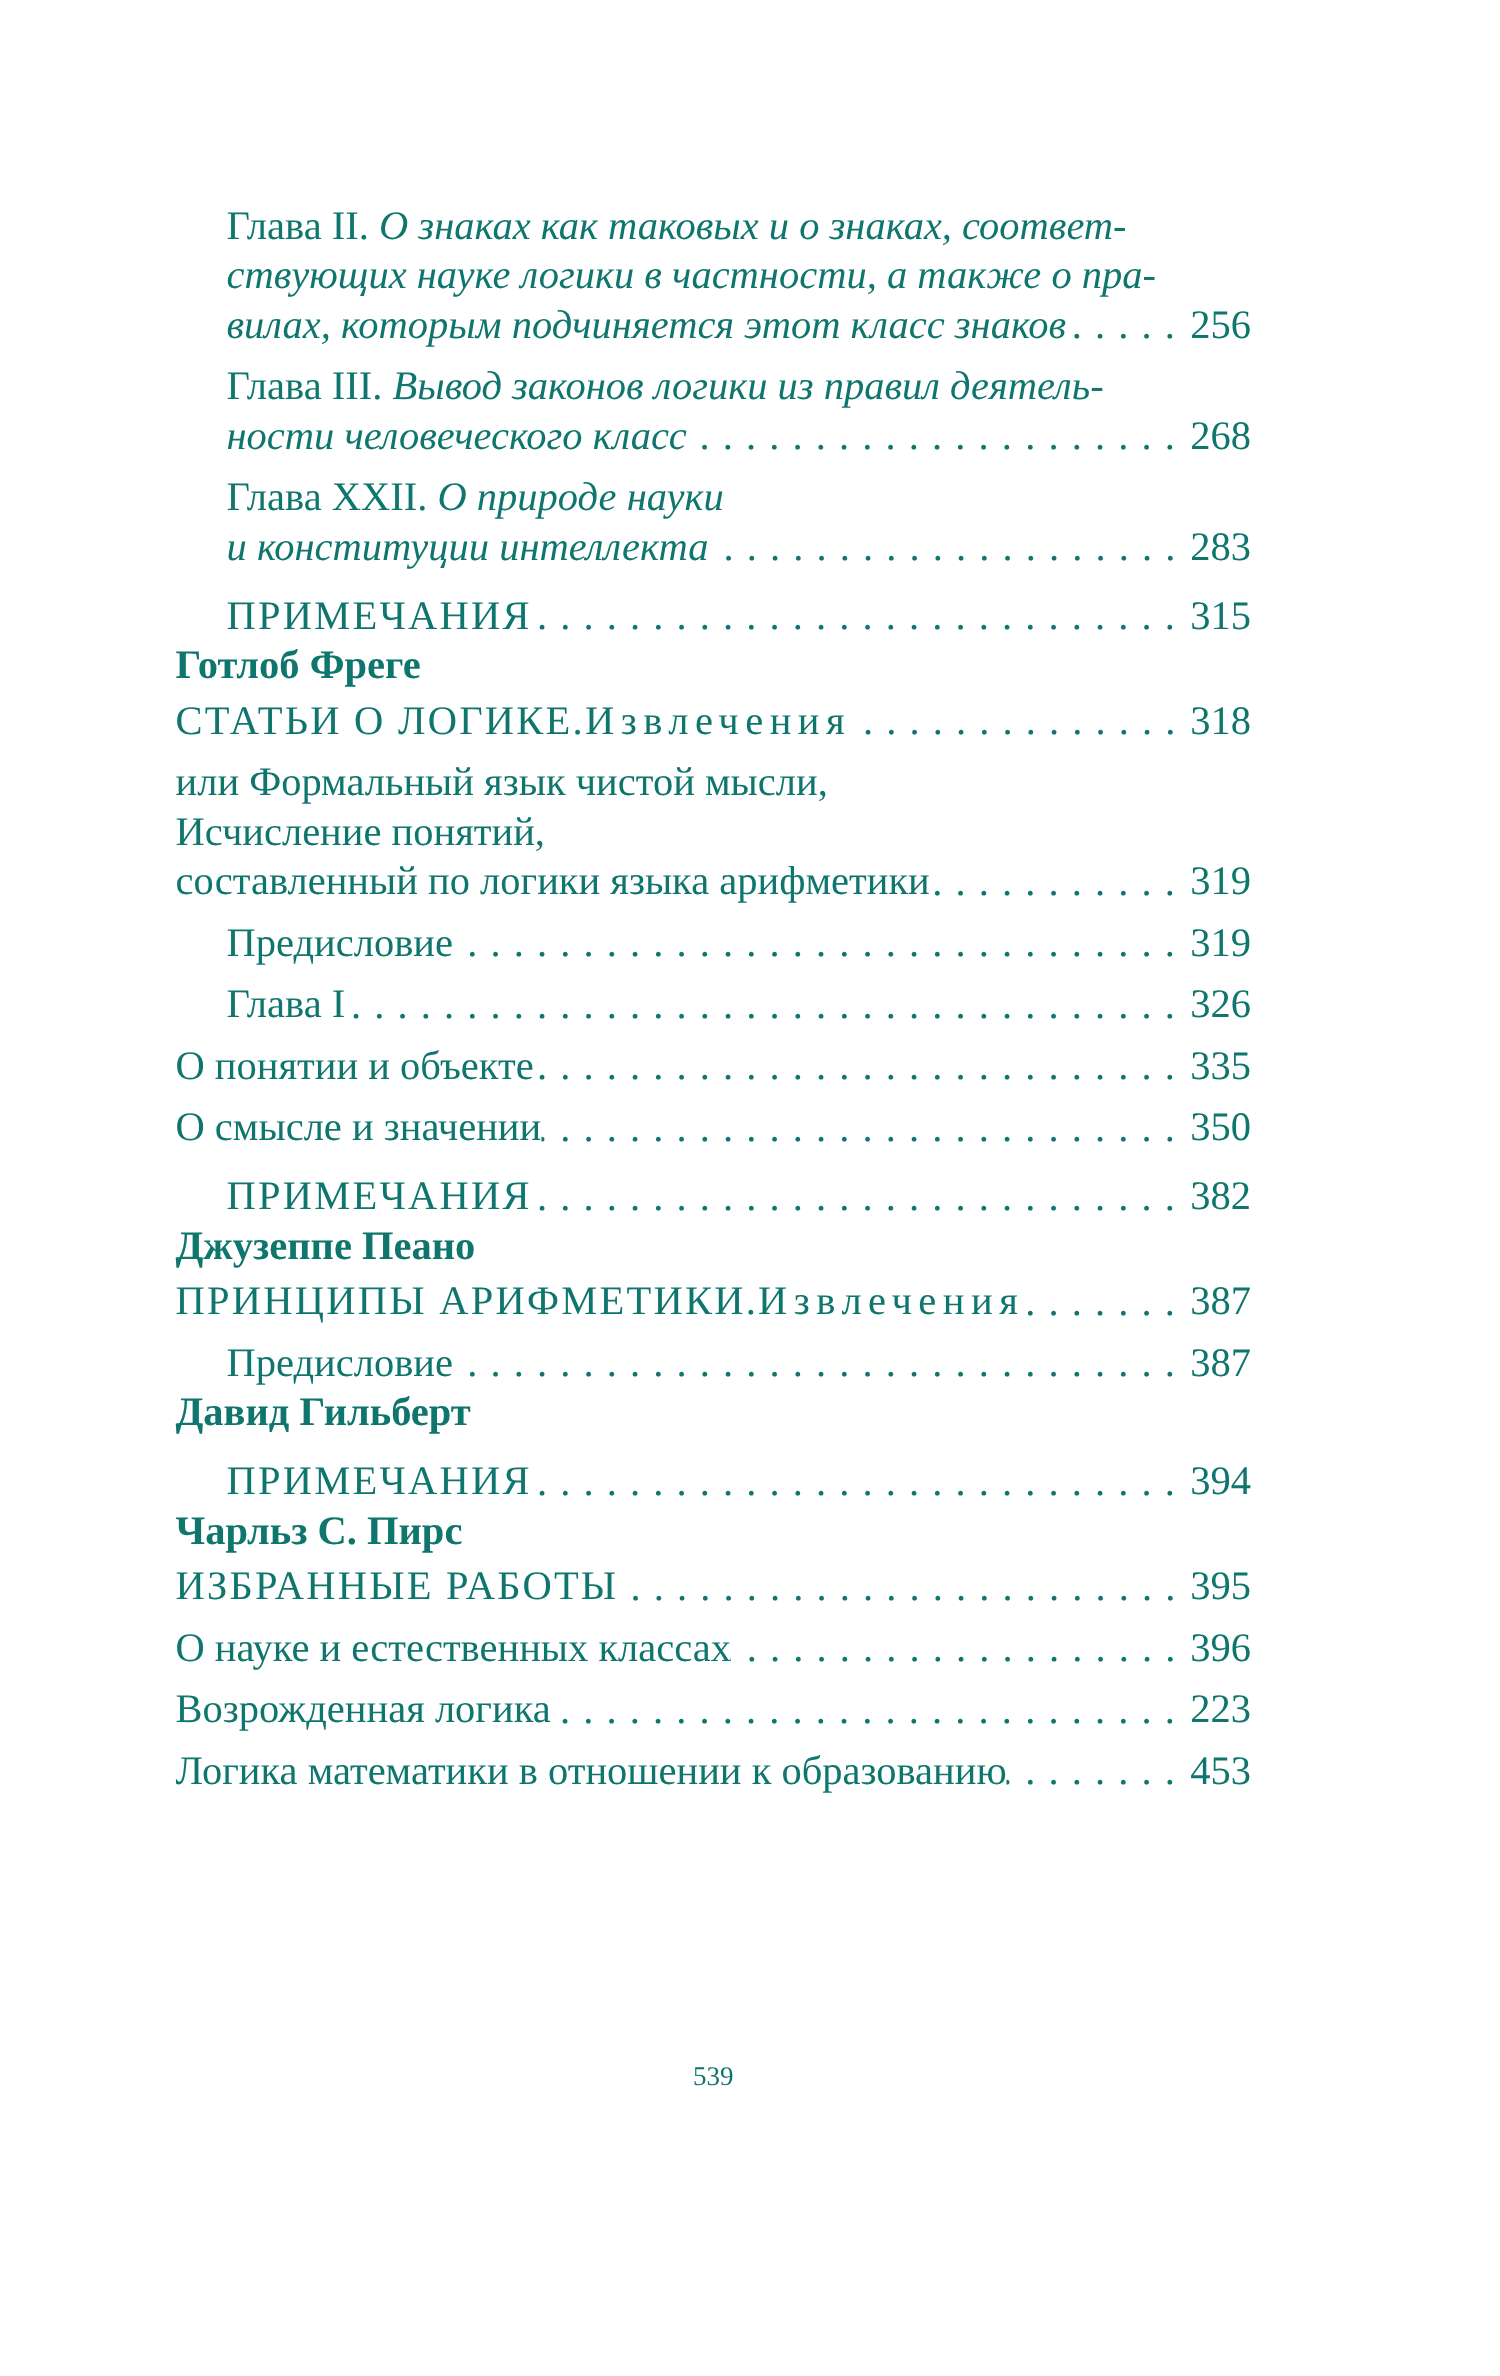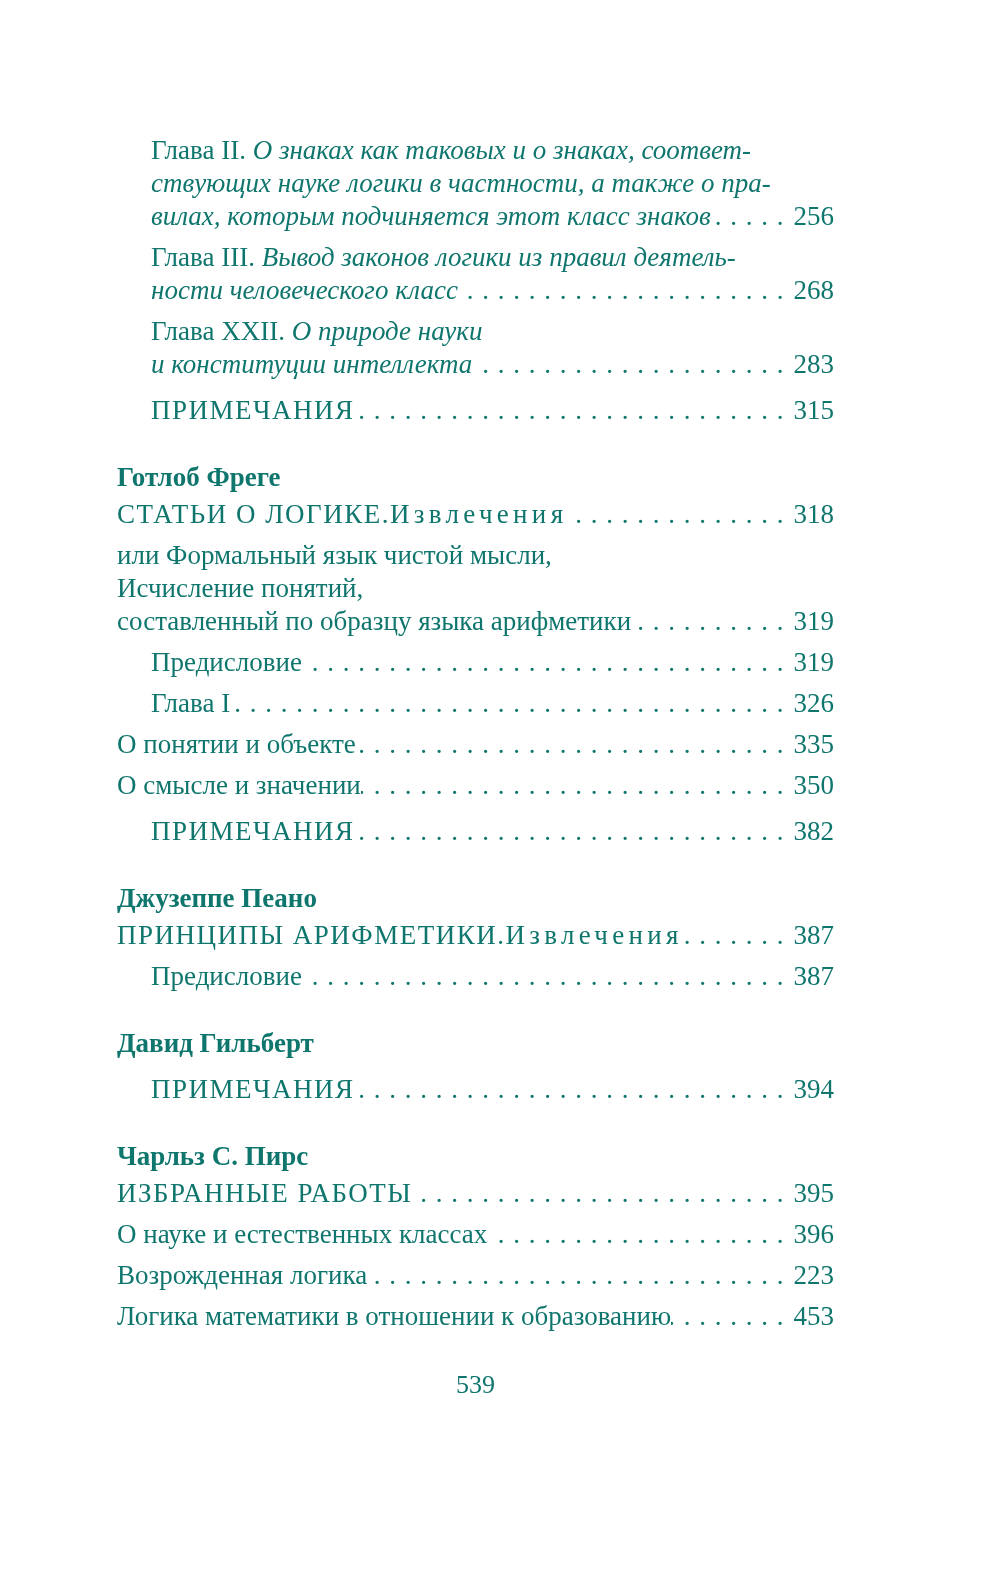--- a/index.html
+++ b/index.html
@@ -13,21 +13,21 @@
     color: #0f766e;
   }
   .toc {
     position: absolute;
     left: 117px;
     top: 134px;
     width: 717px;
     font-size: 27px;
     line-height: 33px;
   }
-  .toc-section + .toc-section { margin-top: 34px; }
+  .toc-section + .toc-section { }
   .author { font-weight: 700; }
   .entry { margin-top: 8px; }
   .entry:first-child { margin-top: 0; }
   .author + .entry { margin-top: 4px; }
   .entry.gap-top { margin-top: 13px; }
   .entry.indent { padding-left: 34px; }
   .line { white-space: nowrap; }
   .line.last { display: flex; align-items: baseline; }
   .seg-italic { font-style: italic; }
   .seg-caps { letter-spacing: 1.5px; }
@@ -45,21 +45,21 @@
     content: ". . . . . . . . . . . . . . . . . . . . . . . . . . . . . . . . . . . . . . . . . . . . . . . . . . . . . . . . . . . .";
     letter-spacing: 1px;
   }
   .pagenum { flex: 0 0 auto; margin-left: 9px; }
   .folio {
     position: absolute;
     left: 117px;
     top: 1368px;
     width: 717px;
     text-align: center;
-    font-size: 26px;
+    font-size: 18px;
     line-height: 33px;
   }
 </style>
 </head>
 <body>
 
 <div class="page">
   <main class="toc">
       <section class="toc-section">
         <div class="entry indent">
@@ -102,21 +102,21 @@
             <span class="seg-caps">СТАТЬИ О ЛОГИКЕ. </span>
             <span class="seg-spaced">Извлечения</span>
             <span class="leader"></span>
             <span class="pagenum">318</span>
           </div>
         </div>
         <div class="entry">
           <div class="line"><span>или Формальный язык чистой мысли,</span></div>
           <div class="line"><span>Исчисление понятий,</span></div>
           <div class="line last">
-            <span>составленный по образцу языка арифметики</span>
+            <span>составленный по логики языка арифметики</span>
             <span class="leader"></span>
             <span class="pagenum">319</span>
           </div>
         </div>
         <div class="entry indent">
           <div class="line last">
             <span>Предисловие</span>
             <span class="leader"></span>
             <span class="pagenum">319</span>
           </div>

